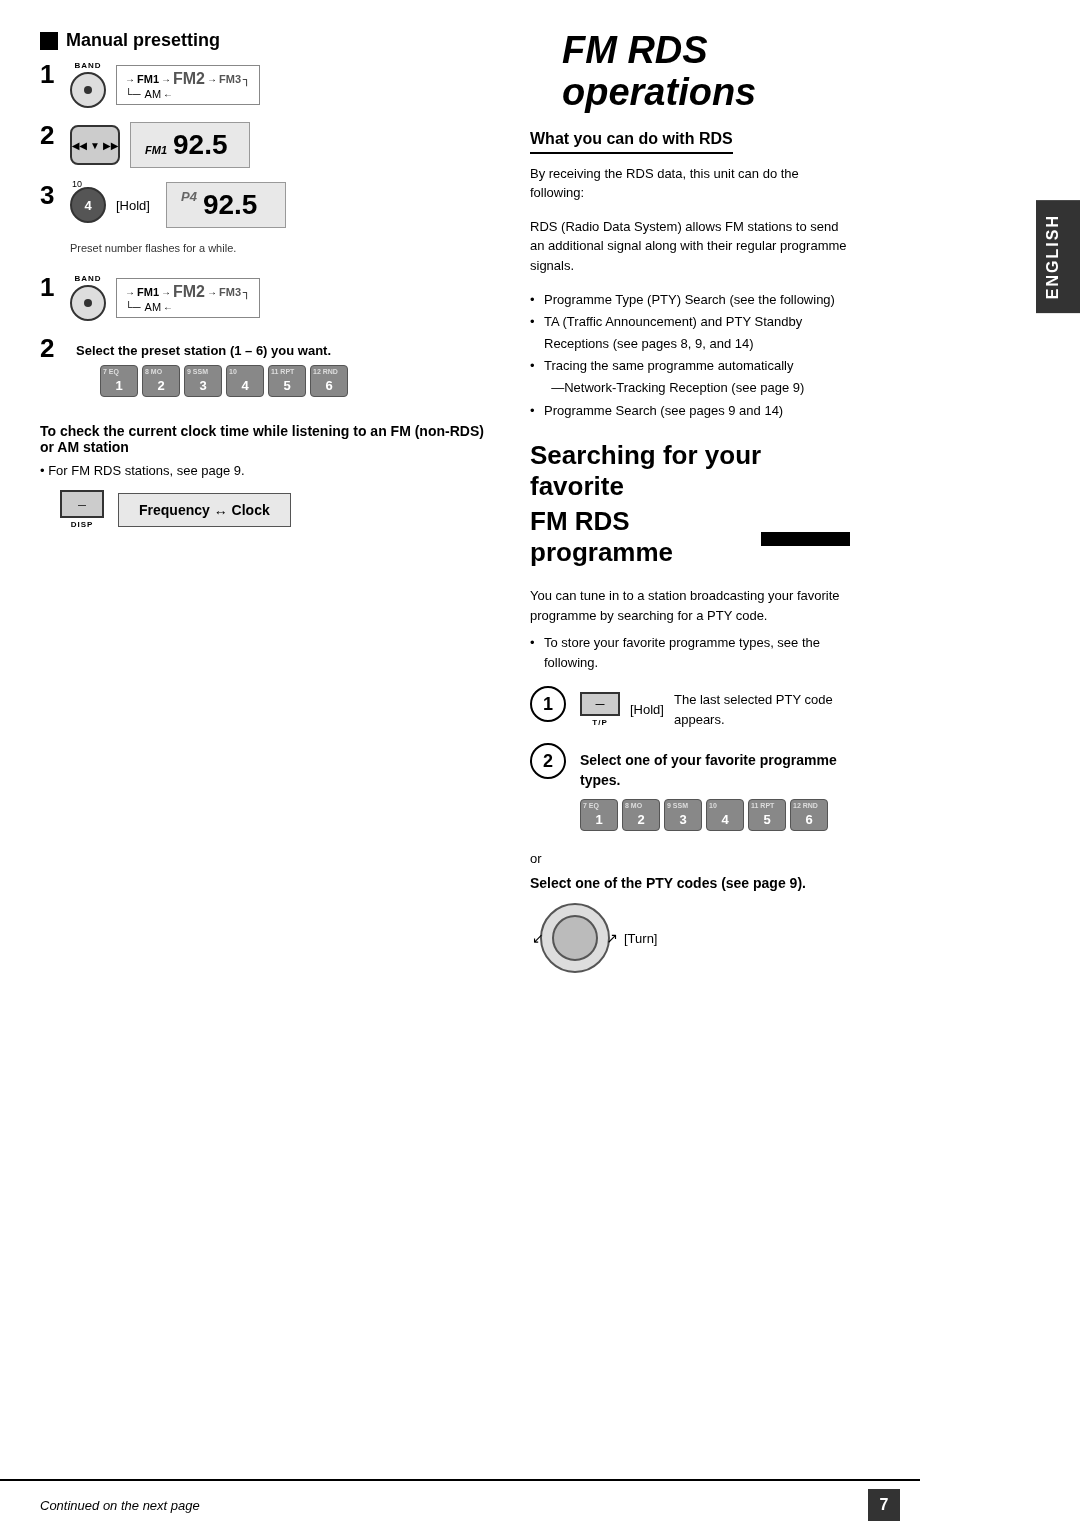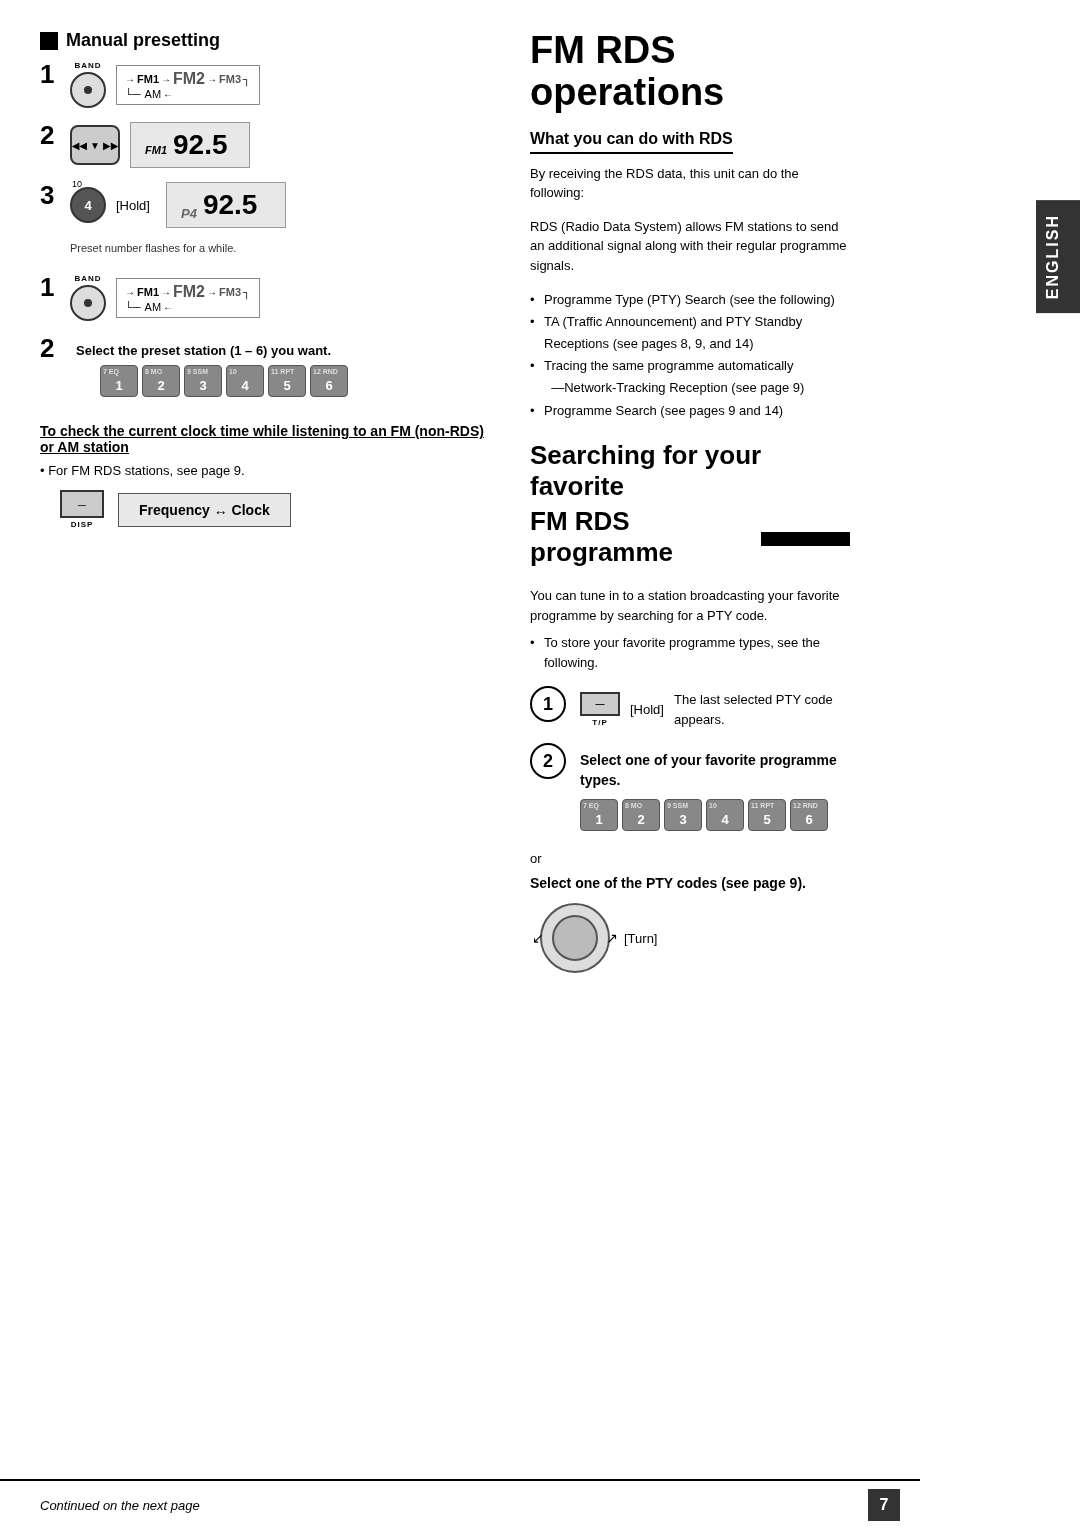--- a/index.html
+++ b/index.html
@@ -193,21 +193,21 @@
       font-size: 13px;
       margin-right: 6px;
     }
 
     
     .display-box-p4 {
       border: 1px solid #999;
       background: #e8e8e8;
       padding: 6px 14px;
       display: flex;
-      align-items: flex-end;
+      align-items: flex-start;
       gap: 6px;
       min-width: 120px;
     }
     .p4-text {
       font-size: 13px;
       font-style: italic;
       font-weight: bold;
       color: #666;
     }
 
@@ -274,21 +274,20 @@
       font-size: 7px;
     }
 
     
     .clock-section {
       margin-top: 20px;
     }
     .clock-title {
       font-size: 14px;
       font-weight: bold;
-      text-decoration: underline;
       margin-bottom: 8px;
     }
     .clock-note {
       font-size: 13px;
       margin-bottom: 12px;
     }
     .clock-controls {
       display: flex;
       align-items: center;
       gap: 14px;
@@ -318,23 +317,25 @@
       border: 1px solid #555;
       background: #e8e8e8;
       padding: 8px 20px;
       font-size: 14px;
       font-weight: bold;
     }
 
     
     .fm-rds-title {
       font-size: 38px;
+      font-style: italic;
       font-weight: bold;
       margin-bottom: 16px;
       line-height: 1.1;
+      margin-left: 32px;
     }
 
     .what-you-can-title {
       font-size: 16px;
       font-weight: bold;
       margin-bottom: 10px;
       border-bottom: 2px solid #000;
       padding-bottom: 4px;
       display: inline-block;
     }

